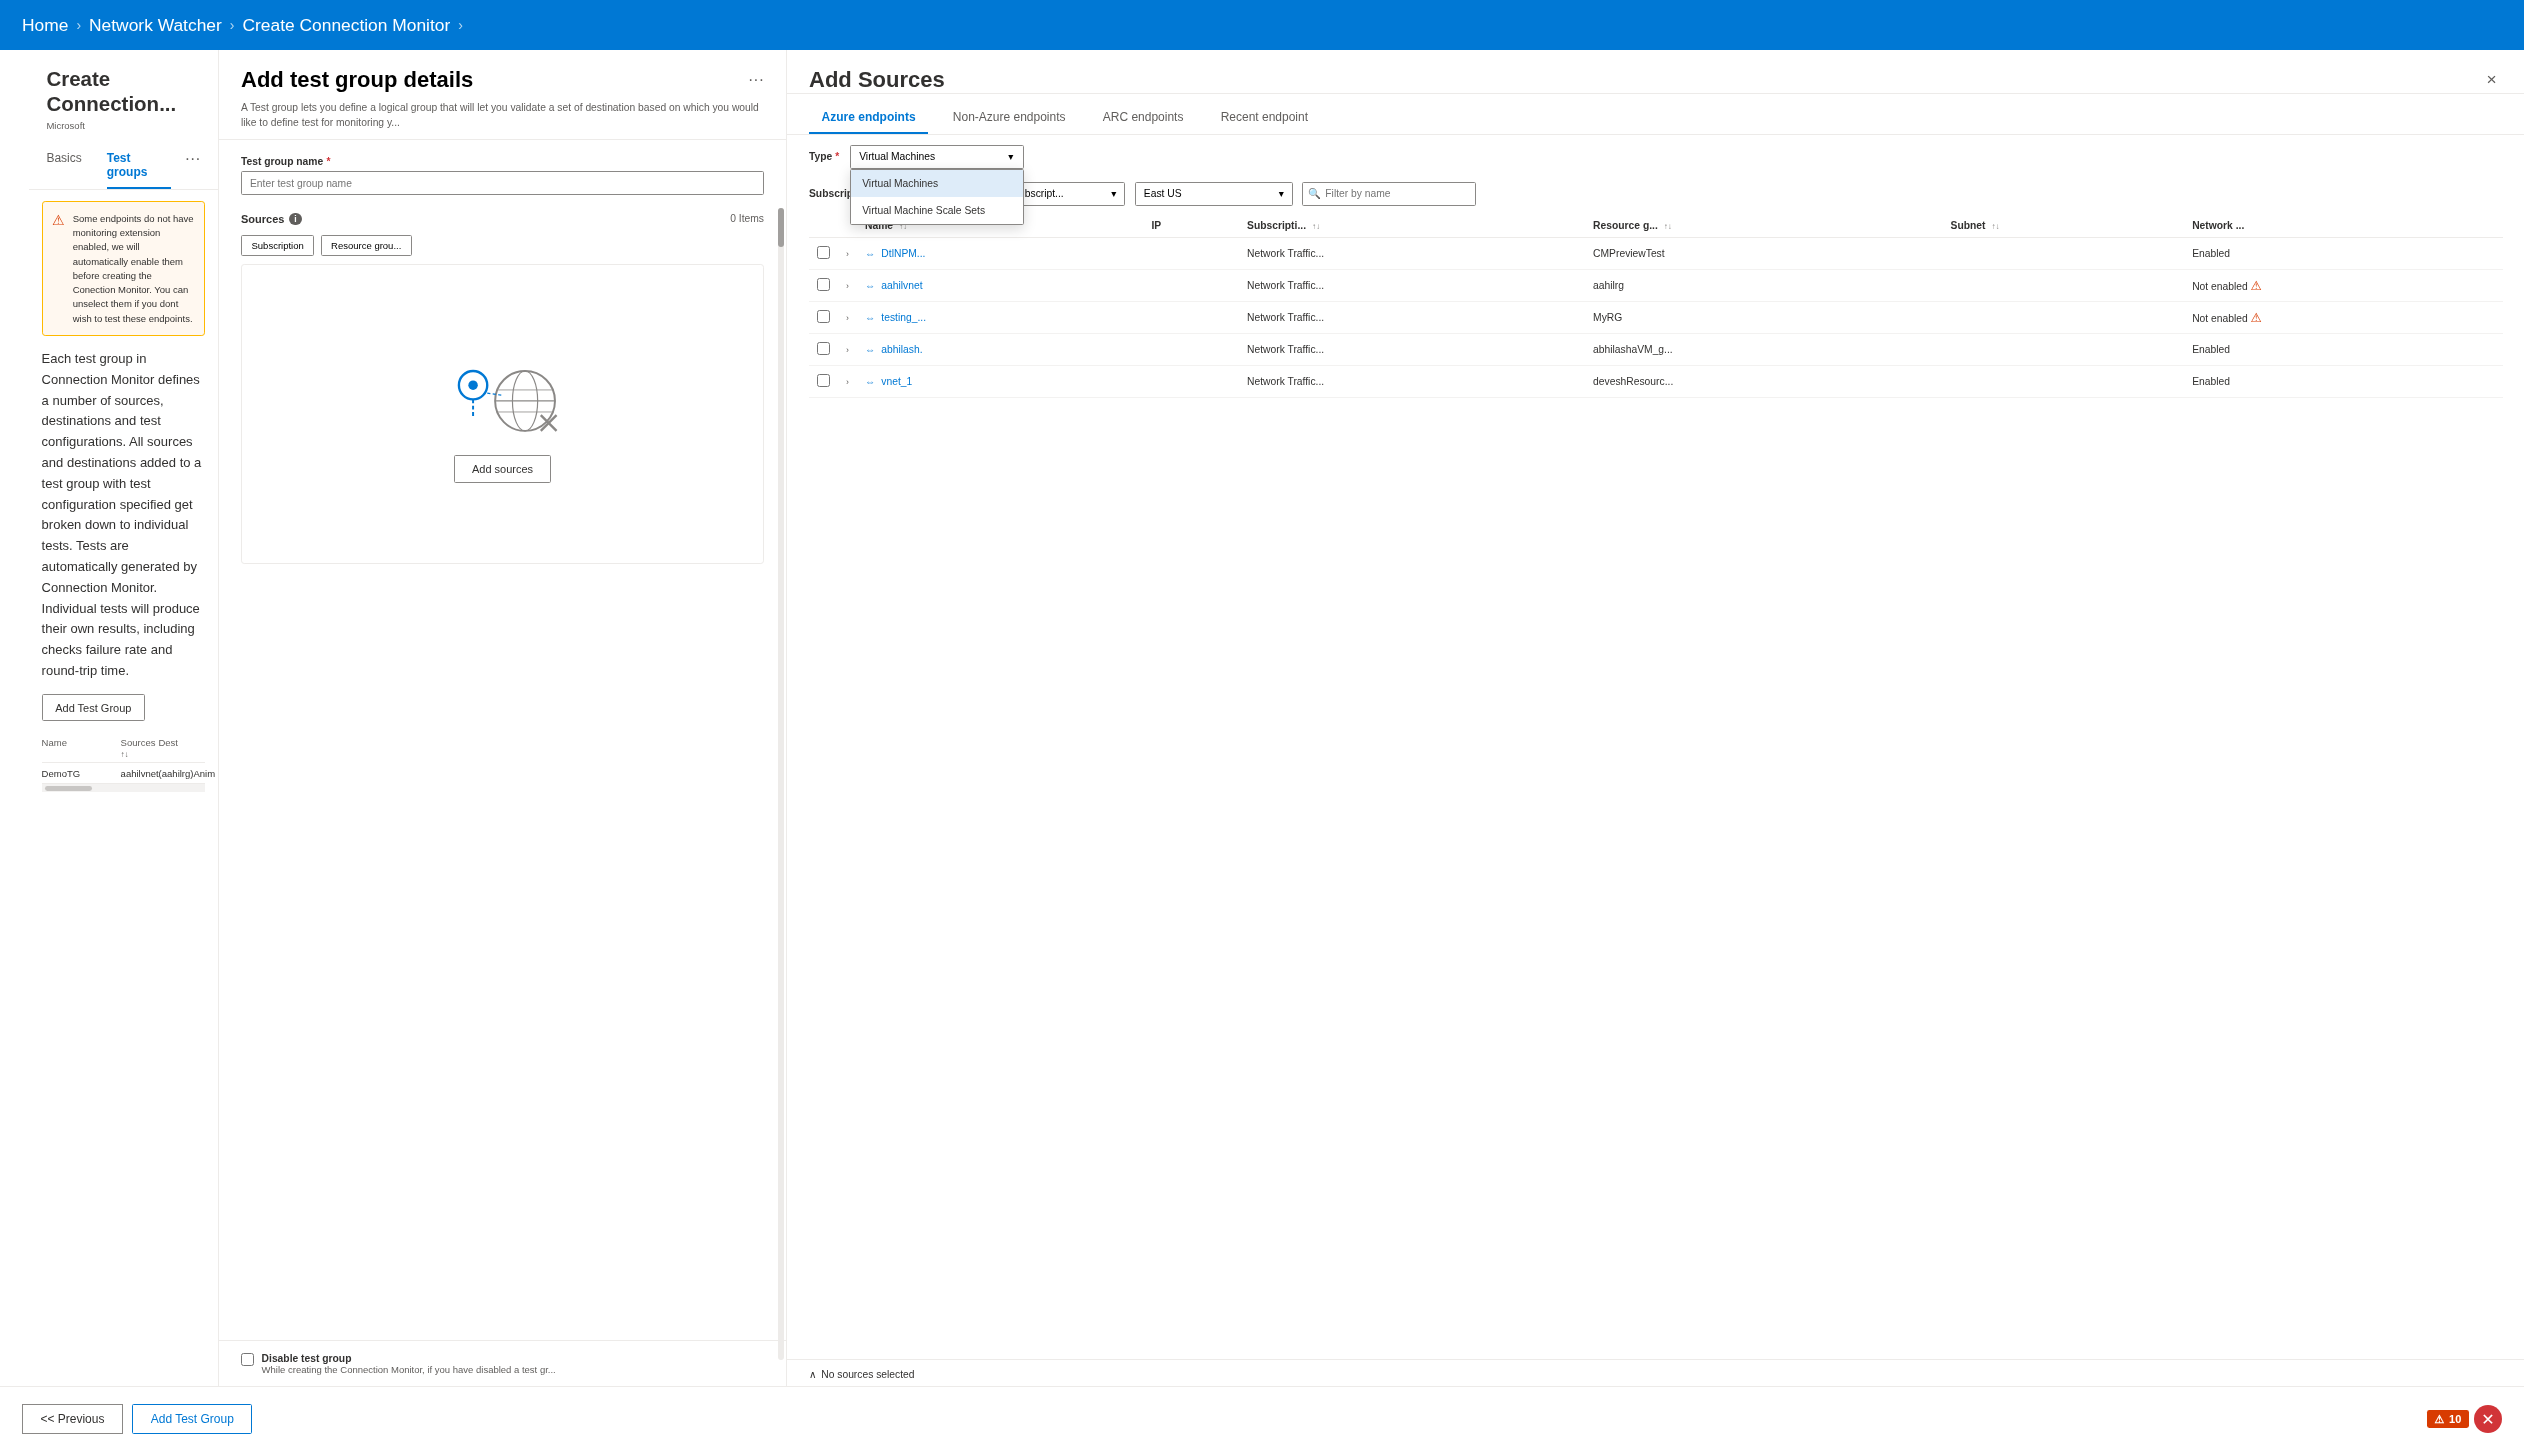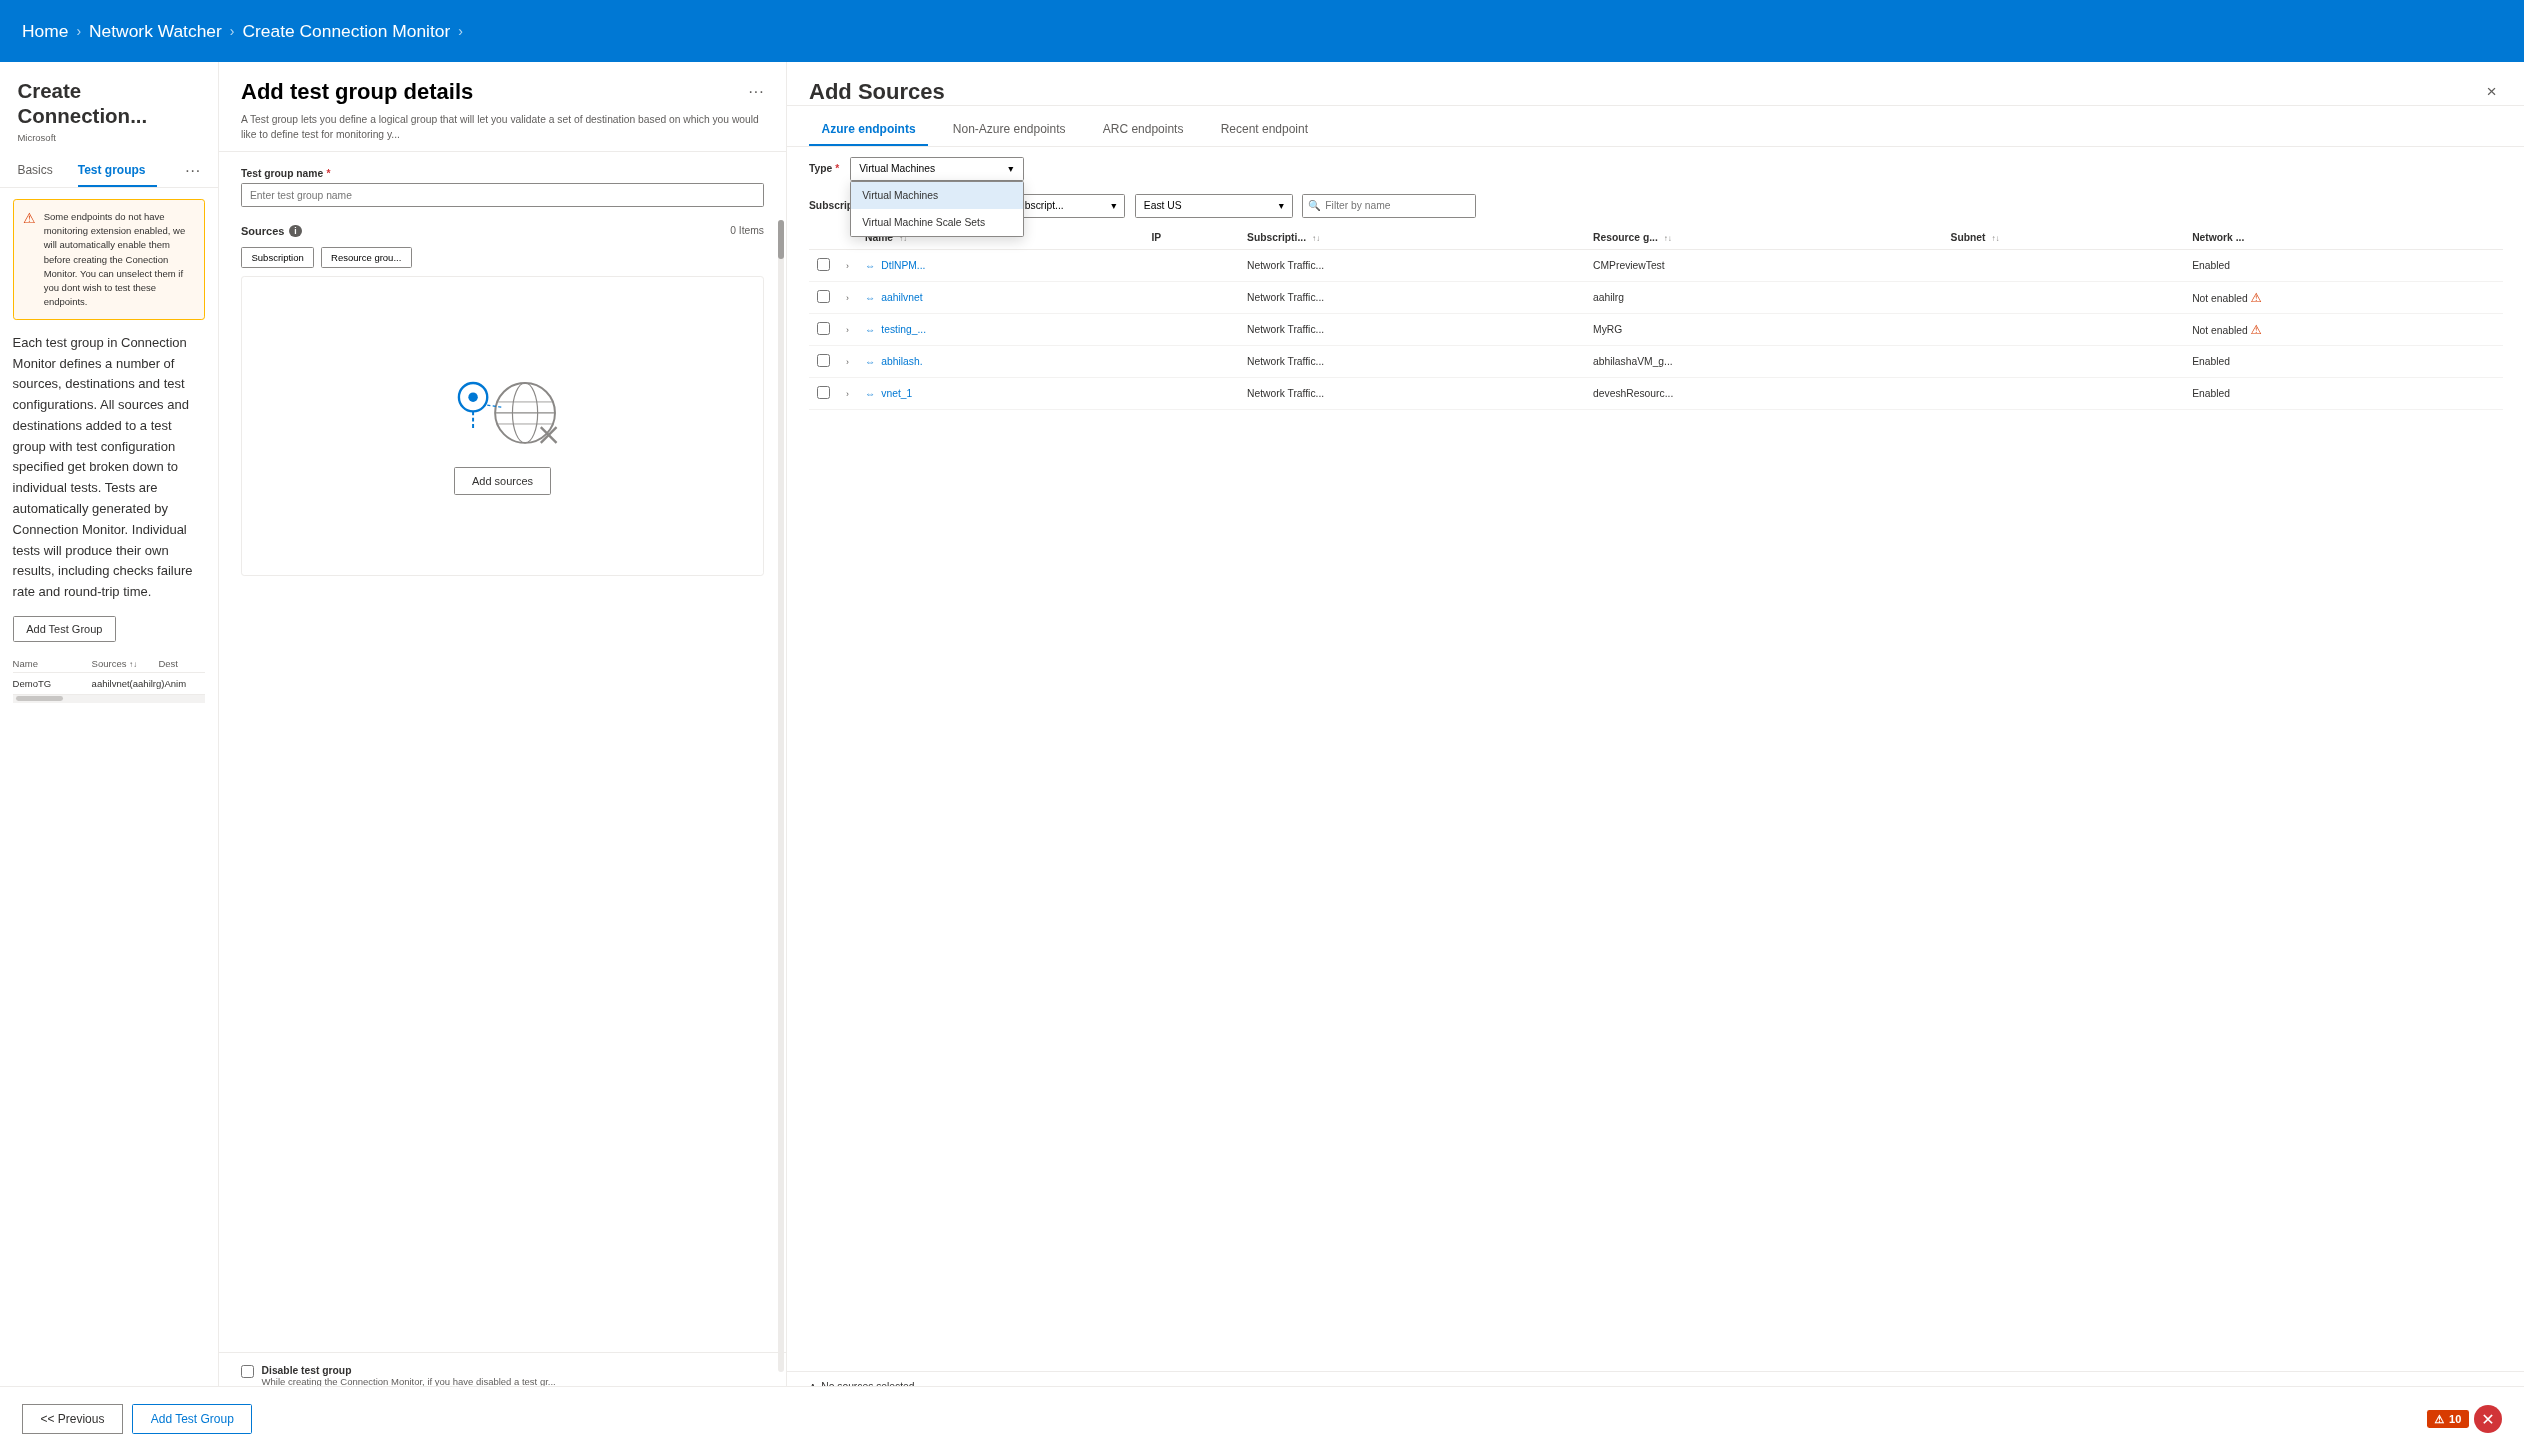--- a/index.html
+++ b/index.html
@@ -1,20 +1,20 @@
 <!DOCTYPE html>
 <html style="font-size:12.6px"><head>
   <meta charset="utf-8">
   <style>
     * { box-sizing: border-box; margin: 0; padding: 0; }
     body { font-family: 'Segoe UI', sans-serif; font-size: 10.3px; background: #f3f2f1; color: #323130; overflow: hidden; width: 2525px; height: 1451px; }
 
     
     .top-bar {
-      height: 62px;
+      height: 50px;
       background: #0078d4;
       display: flex;
       align-items: center;
       padding: 0 22px;
       gap: 9.5px;
     }
     .breadcrumb {
       display: flex;
       align-items: center;
       color: #fff;
@@ -32,20 +32,21 @@
     }
 
     
     .sidebar {
       width: 219px;
       background: #fff;
       border-right: 0.8px solid #edebe9;
       display: flex;
       flex-direction: column;
       overflow: hidden;
+      padding-left: 29px;
     }
     .sidebar-header {
       padding: 17.4px 17.4px 6.3px 17.4px;
     }
     .sidebar-title {
       font-size: 20.5px;
       font-weight: 600;
       color: #323130;
       line-height: 1.2;
     }

